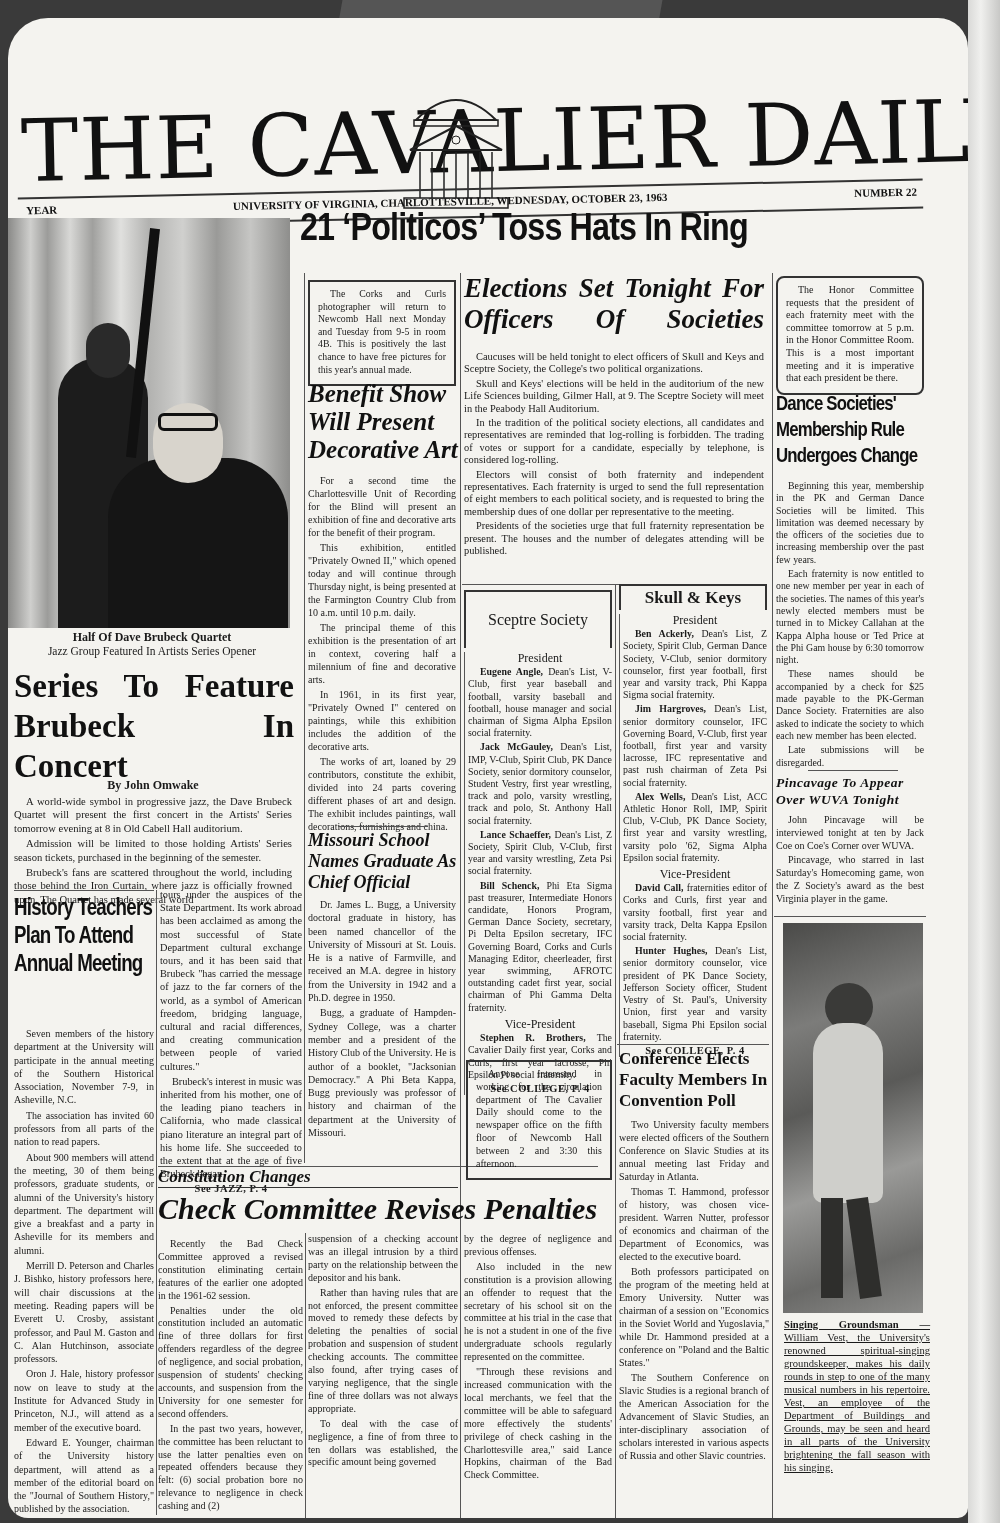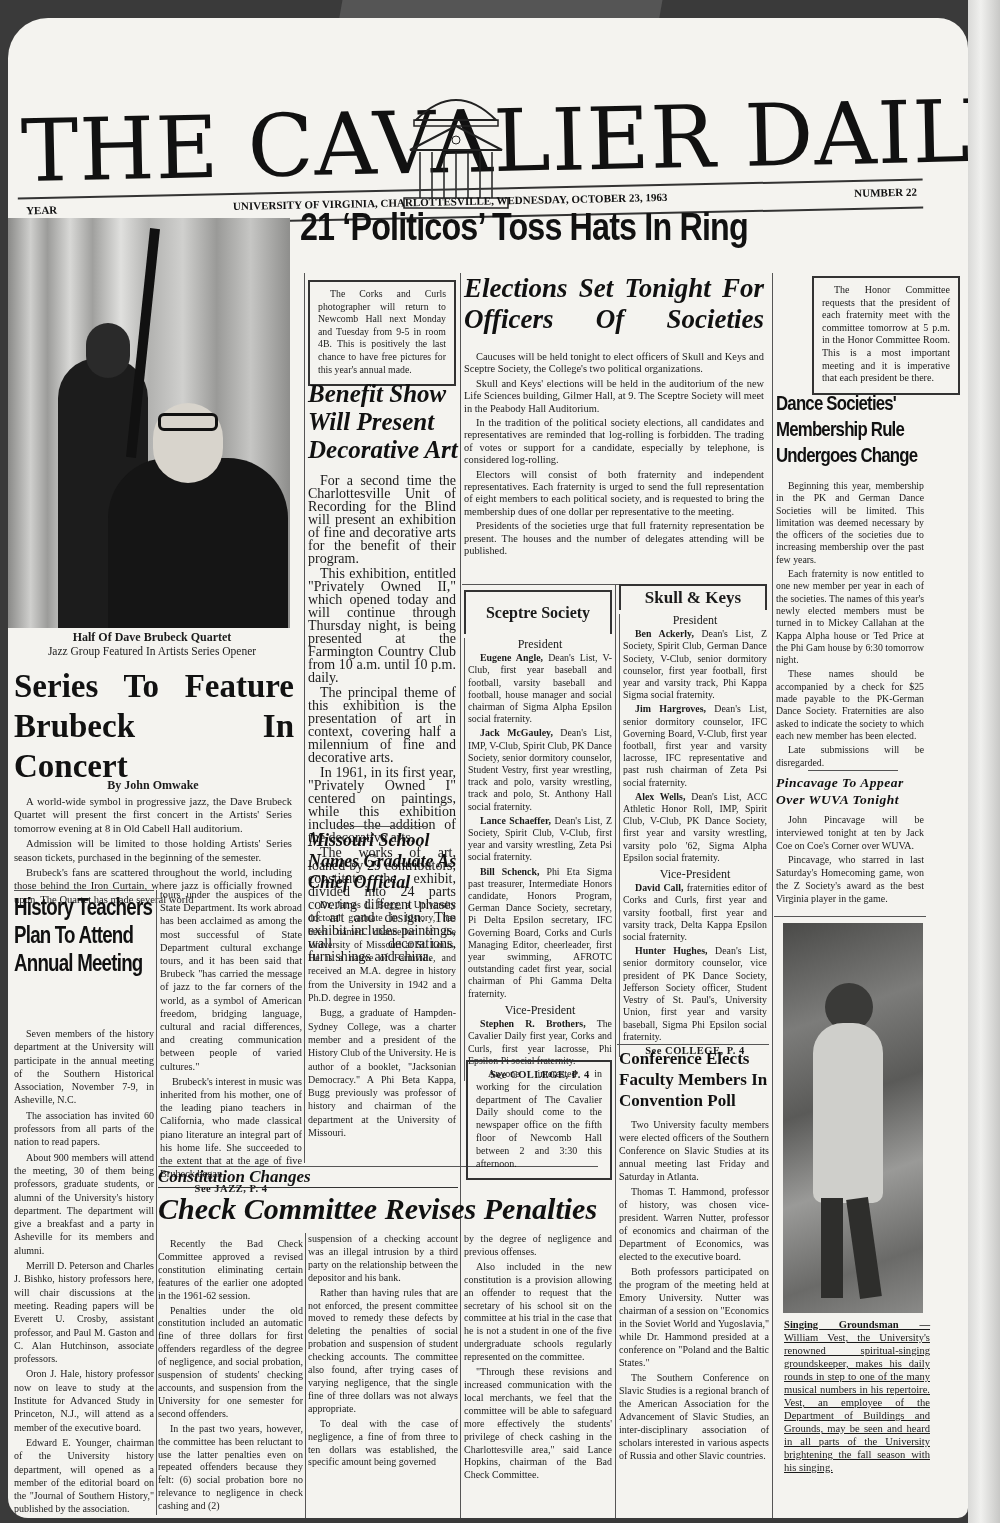--- a/index.html
+++ b/index.html
@@ -82,36 +82,36 @@
   <div class="hrule" style="left:6px; top:872px; width:140px;"></div>
   <div class="vrule" style="left:148px; top:872px; height:625px;"></div>
 
   <div class="col hl-cond" style="left:6px; top:875px; width:180px; font-size:24px; line-height:28px; transform:scaleX(0.78);">History Teachers Plan To Attend Annual Meeting</div>
   <div class="col body" style="left:6px; top:965px; width:140px; font-size:10px; line-height:13.3px;margin-top:44px;">
     <p>Seven members of the history department at the University will participate in the annual meeting of the Southern Historical Association, November 7-9, in Asheville, N.C.</p>
     <p>The association has invited 60 professors from all parts of the nation to read papers.</p>
     <p>About 900 members will attend the meeting, 30 of them being professors, graduate students, or alumni of the University's history department. The department will give a breakfast and a party in Asheville for its members and alumni.</p>
     <p>Merrill D. Peterson and Charles J. Bishko, history professors here, will chair discussions at the meeting. Reading papers will be Everett U. Crosby, assistant professor, and Paul M. Gaston and C. Alan Hutchinson, associate professors.</p>
     <p>Oron J. Hale, history professor now on leave to study at the Institute for Advanced Study in Princeton, N.J., will attend as a member of the executive board.</p>
-    <p>Edward E. Younger, chairman of the University history department, will opened as a member of the editorial board on the "Journal of Southern History," published by the association.</p>
+    <p>Edward E. Younger, chairman of the University history department, will attend as a member of the editorial board on the "Journal of Southern History," published by the association.</p>
   </div>
 
   <div class="col body" style="left:152px; top:870px; width:142px; font-size:10.3px; line-height:13.2px;">
     <p style="text-indent:0">tours under the auspices of the State Department. Its work abroad has been acclaimed as among the most successful of State Department cultural exchange tours, and it has been said that Brubeck "has carried the message of jazz to the far corners of the world, as a symbol of American freedom, bridging language, cultural and racial differences, and creating communication between people of varied cultures."</p>
     <p>Brubeck's interest in music was inherited from his mother, one of the leading piano teachers in California, who made classical piano literature an integral part of his home life. She succeeded to the extent that at the age of five Brubeck began</p>
     <div class="see">See JAZZ, P. 4</div>
   </div>
   <div class="vrule" style="left:296px; top:255px; height:890px;"></div>
   <div class="hrule" style="left:150px; top:1148px; width:440px;"></div>
 
   <div class="col box body" style="left:300px; top:262px; width:148px; font-size:9.8px; line-height:12.6px;">
     <p>The Corks and Curls photographer will return to Newcomb Hall next Monday and Tuesday from 9-5 in room 4B. This is positively the last chance to have free pictures for this year's annual made.</p>
   </div>
   <div class="col hl-ital" style="left:300px; top:362px; width:150px; font-size:25px; line-height:28px;">Benefit Show Will Present Decorative Art</div>
-  <div class="col body" style="left:300px; top:456px; width:148px; font-size:14px; line-height:13px;">
+  <div class="col body" style="left:300px; top:456px; width:148px; font-size:10px; line-height:13px;">
     <p>For a second time the Charlottesville Unit of Recording for the Blind will present an exhibition of fine and decorative arts for the benefit of their program.</p>
     <p>This exhibition, entitled "Privately Owned II," which opened today and will continue through Thursday night, is being presented at the Farmington Country Club from 10 a.m. until 10 p.m. daily.</p>
     <p>The principal theme of this exhibition is the presentation of art in context, covering half a milennium of fine and decorative arts.</p>
     <p>In 1961, in its first year, "Privately Owned I" centered on paintings, while this exhibition includes the addition of the decorative arts.</p>
     <p>The works of art, loaned by 29 contributors, constitute the exhibit, divided into 24 parts covering different phases of art and design. The exhibit includes paintings, wall decorations, furnishings and china.</p>
   </div>
   <div class="hrule" style="left:330px; top:808px; width:90px;"></div>
   <div class="col hl-ital" style="left:300px; top:812px; width:150px; font-size:18px; line-height:21px;">Missouri School Names Graduate As Chief Official</div>
   <div class="col body" style="left:300px; top:880px; width:148px; font-size:10px; line-height:13.3px;">
     <p>Dr. James L. Bugg, a University doctoral graduate in history, has been named chancellor of the University of Missouri at St. Louis. He is a native of Farmville, and received an M.A. degree in history from the University in 1942 and a Ph.D. degree in 1950.</p>
@@ -123,21 +123,21 @@
   <div class="col body" style="left:456px; top:333px; width:300px; font-size:10.4px; line-height:12.4px;">
     <p>Caucuses will be held tonight to elect officers of Skull and Keys and Sceptre Society, the College's two political organizations.</p>
     <p>Skull and Keys' elections will be held in the auditorium of the new Life Sciences building, Gilmer Hall, at 9. The Sceptre Society will meet in the Peabody Hall Auditorium.</p>
     <p>In the tradition of the political society elections, all candidates and representatives are reminded that log-rolling is forbidden. The trading of votes or support for a candidate, especially by telephone, is considered log-rolling.</p>
     <p>Electors will consist of both fraternity and independent representatives. Each fraternity is urged to send the full representation of eight members to each political society, and is requested to bring the membership dues of one dollar per representative to the meeting.</p>
     <p>Presidents of the societies urge that full fraternity representation be present. The houses and the number of delegates attending will be published.</p>
   </div>
   <div class="hrule" style="left:454px; top:566px; width:304px;"></div>
 
   <div class="col" style="left:456px; top:572px; width:148px;">
-    <div class="box center" style="font-weight:bold; font-size:16px; padding:12px 4px; border-bottom:none;">Sceptre Society</div>
+    <div class="box center" style="font-weight:normal; font-size:16px; padding:19px 4px; border-bottom:none;">Sceptre Society</div>
     <div class="body" style="font-size:9.9px; line-height:12.2px; border-left:1px solid #555; padding-left:3px;">
       <div class="sub">President</div>
       <p><span class="name">Eugene Angle,</span> <span>Dean's List, V-Club, first year baseball and football, varsity baseball and football, house manager and social chairman of Sigma Alpha Epsilon social fraternity.</span></p>
       <p><span class="name">Jack McGauley,</span> <span>Dean's List, IMP, V-Club, Spirit Club, PK Dance Society, senior dormitory counselor, Student Vestry, first year wrestling, track and polo, varsity wrestling, track and polo, St. Anthony Hall social fraternity.</span></p>
       <p><span class="name">Lance Schaeffer,</span> <span>Dean's List, Z Society, Spirit Club, V-Club, first year and varsity wrestling, Zeta Psi social fraternity.</span></p>
       <p><span class="name">Bill Schenck,</span> <span>Phi Eta Sigma past treasurer, Intermediate Honors candidate, Honors Program, German Dance Society, secretary, Pi Delta Epsilon secretary, IFC Governing Board, Corks and Curls Managing Editor, cheerleader, first year swimming, AFROTC outstanding cadet first year, social chairman of Phi Gamma Delta fraternity.</span></p>
       <div class="sub">Vice-President</div>
       <p><span class="name">Stephen R. Brothers,</span> <span>The Cavalier Daily first year, Corks and Curls, first year lacrosse, Phi Epsilon Pi social fraternity.</span></p>
       <div class="see">See COLLEGE, P. 4</div>
     </div>
@@ -164,21 +164,21 @@
 
   <div class="col hl-bold" style="left:611px; top:1030px; width:152px; font-size:17px; line-height:21px;">Conference Elects Faculty Members In Convention Poll</div>
   <div class="col body" style="left:611px; top:1100px; width:150px; font-size:10px; line-height:13px;">
     <p>Two University faculty members were elected officers of the Southern Conference on Slavic Studies at its annual meeting last Friday and Saturday in Atlanta.</p>
     <p>Thomas T. Hammond, professor of history, was chosen vice-president. Warren Nutter, professor of economics and chairman of the Department of Economics, was elected to the executive board.</p>
     <p>Both professors participated on the program of the meeting held at Emory University. Nutter was chairman of a session on "Economics in the Soviet World and Yugoslavia," while Dr. Hammond presided at a conference on "Poland and the Baltic States."</p>
     <p>The Southern Conference on Slavic Studies is a regional branch of the American Association for the Advancement of Slavic Studies, an inter-disciplinary association of scholars interested in various aspects of Russia and other Slavic countries.</p>
   </div>
   <div class="vrule" style="left:764px; top:255px; height:1245px;"></div>
 
-  <div class="col box body" style="left:804px; top:258px; width:148px; font-size:10px; line-height:12.6px;">
+  <div class="col box body" style="left:768px; top:258px; width:148px; font-size:10px; line-height:12.6px;border-radius:8px;">
     <p>The Honor Committee requests that the president of each fraternity meet with the committee tomorrow at 5 p.m. in the Honor Committee Room. This is a most important meeting and it is imperative that each president be there.</p>
   </div>
   <div class="col hl-cond" style="left:768px; top:372px; width:190px; font-size:21px; line-height:26px; transform:scaleX(0.8);">Dance Societies' Membership Rule Undergoes Change</div>
   <div class="col body" style="left:768px; top:462px; width:148px; font-size:9.8px; line-height:12.3px;">
     <p>Beginning this year, membership in the PK and German Dance Societies will be limited. This limitation was deemed necessary by the officers of the societies due to increasing membership over the past few years.</p>
     <p>Each fraternity is now entitled to one new member per year in each of the societies. The names of this year's newly elected members must be turned in to Mickey Callahan at the Kappa Alpha house or Ted Price at the Phi Gam house by 6:30 tomorrow night.</p>
     <p>These names should be accompanied by a check for $25 made payable to the PK-German Dance Society. Fraternities are also asked to indicate the society to which each new member has been elected.</p>
     <p>Late submissions will be disregarded.</p>
   </div>
   <div class="hrule" style="left:800px; top:752px; width:90px;"></div>

